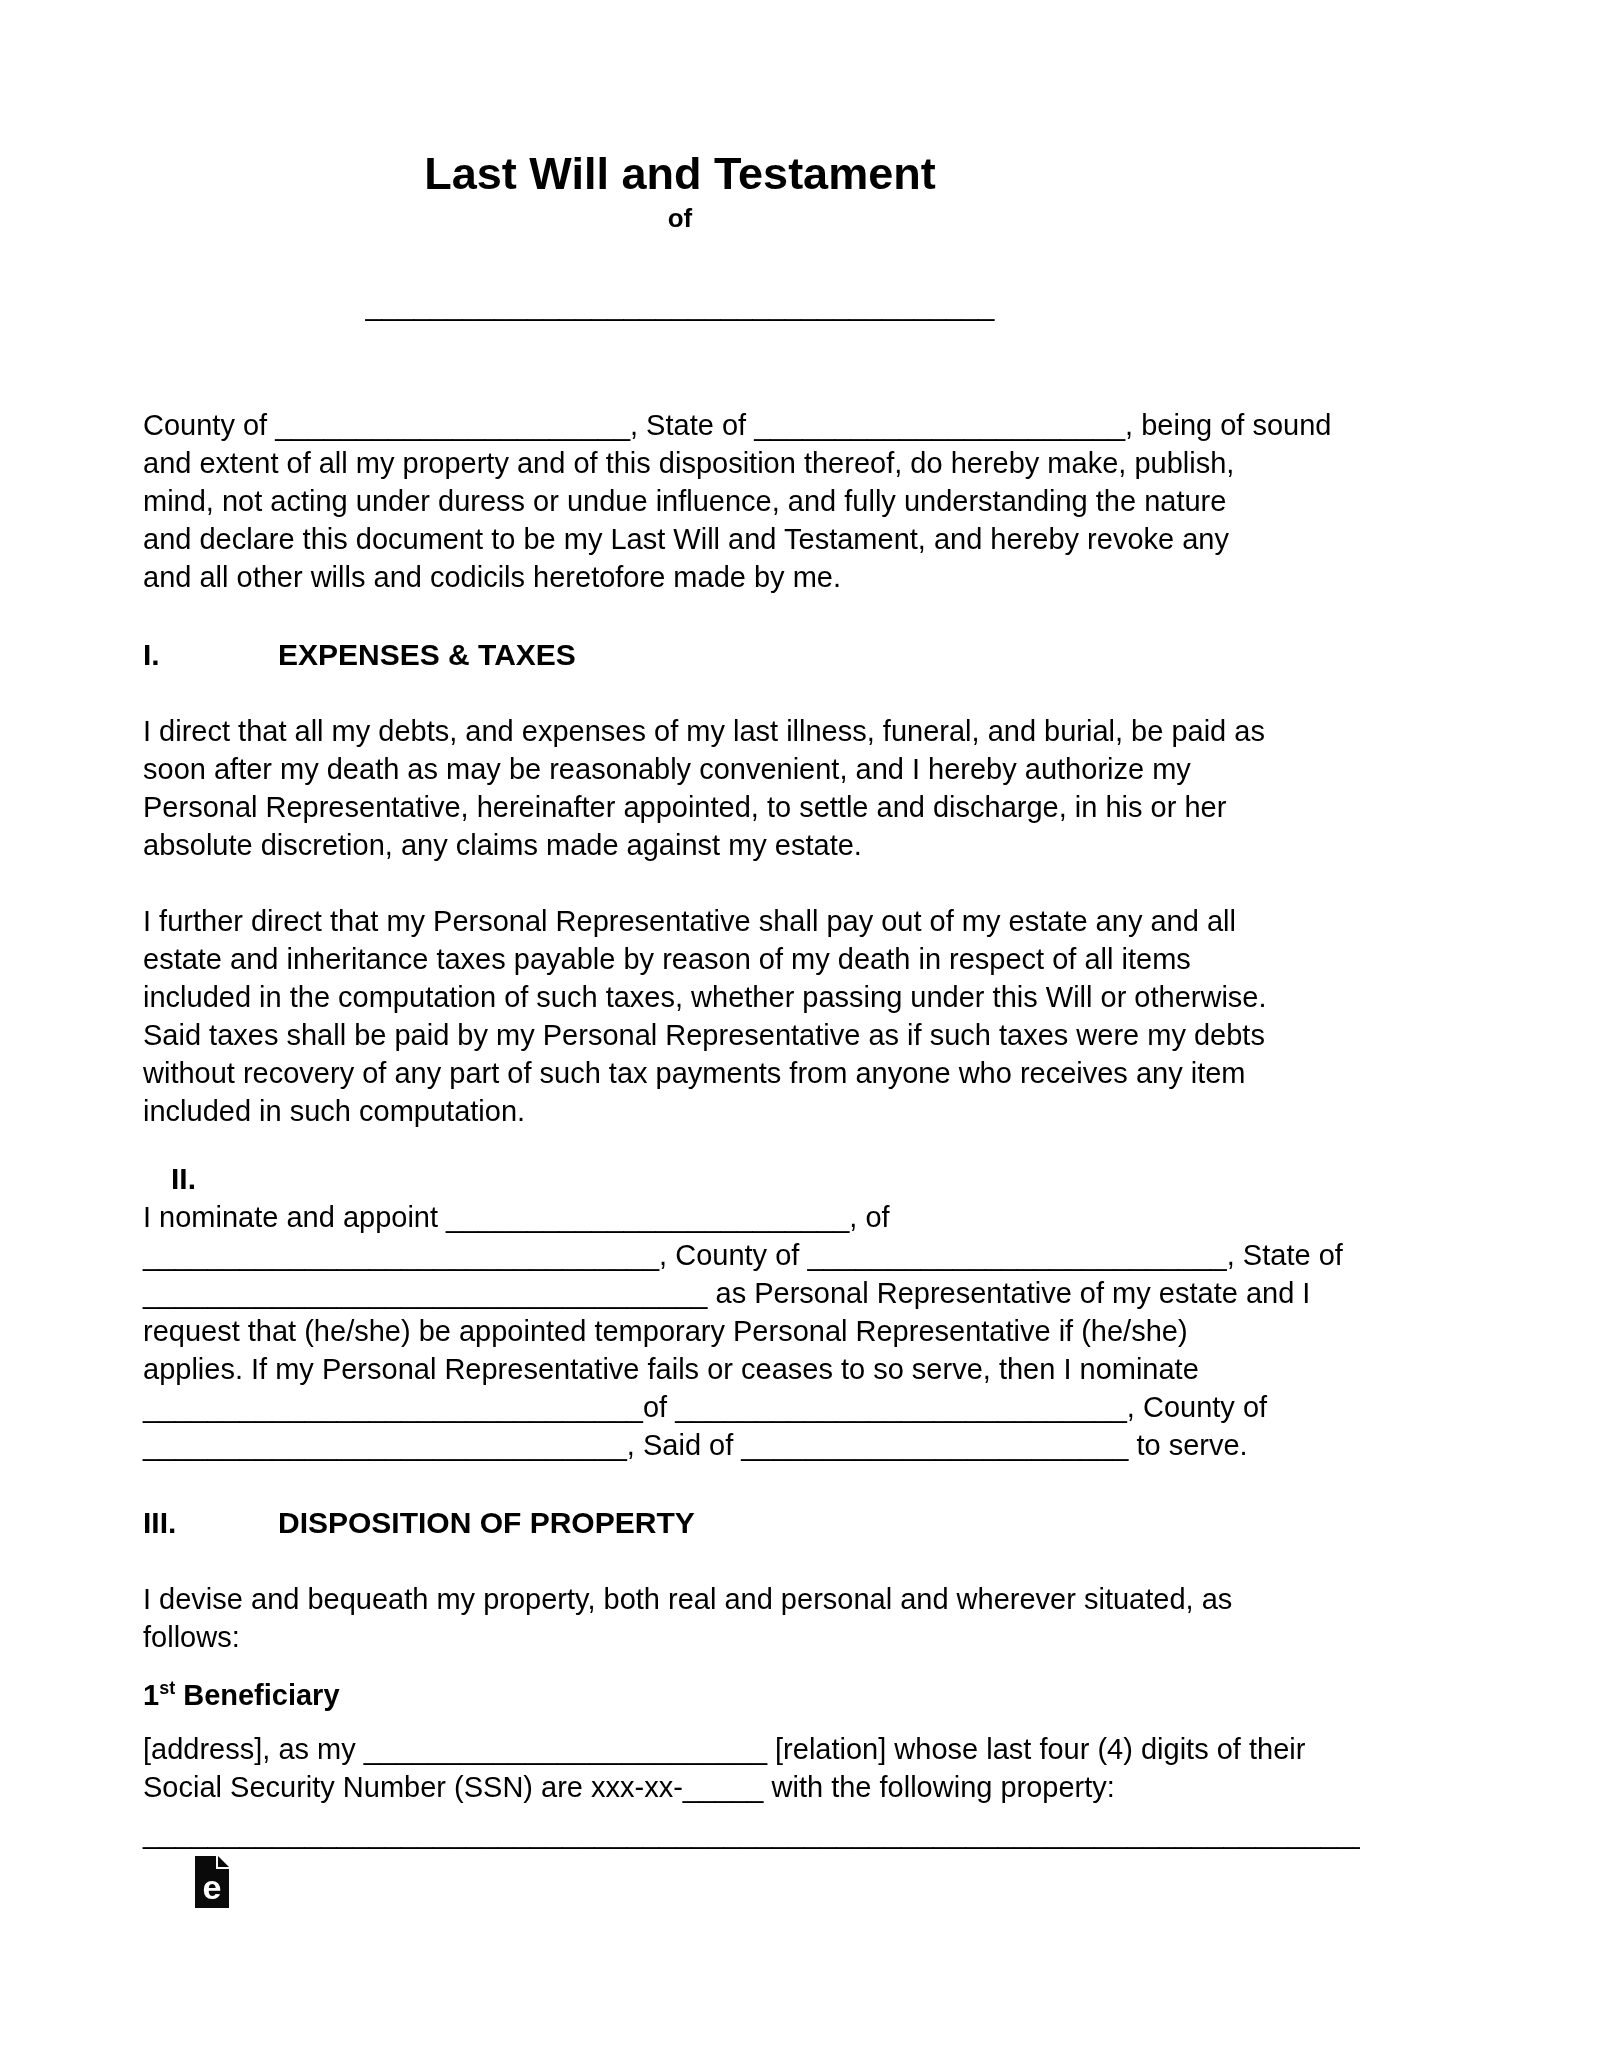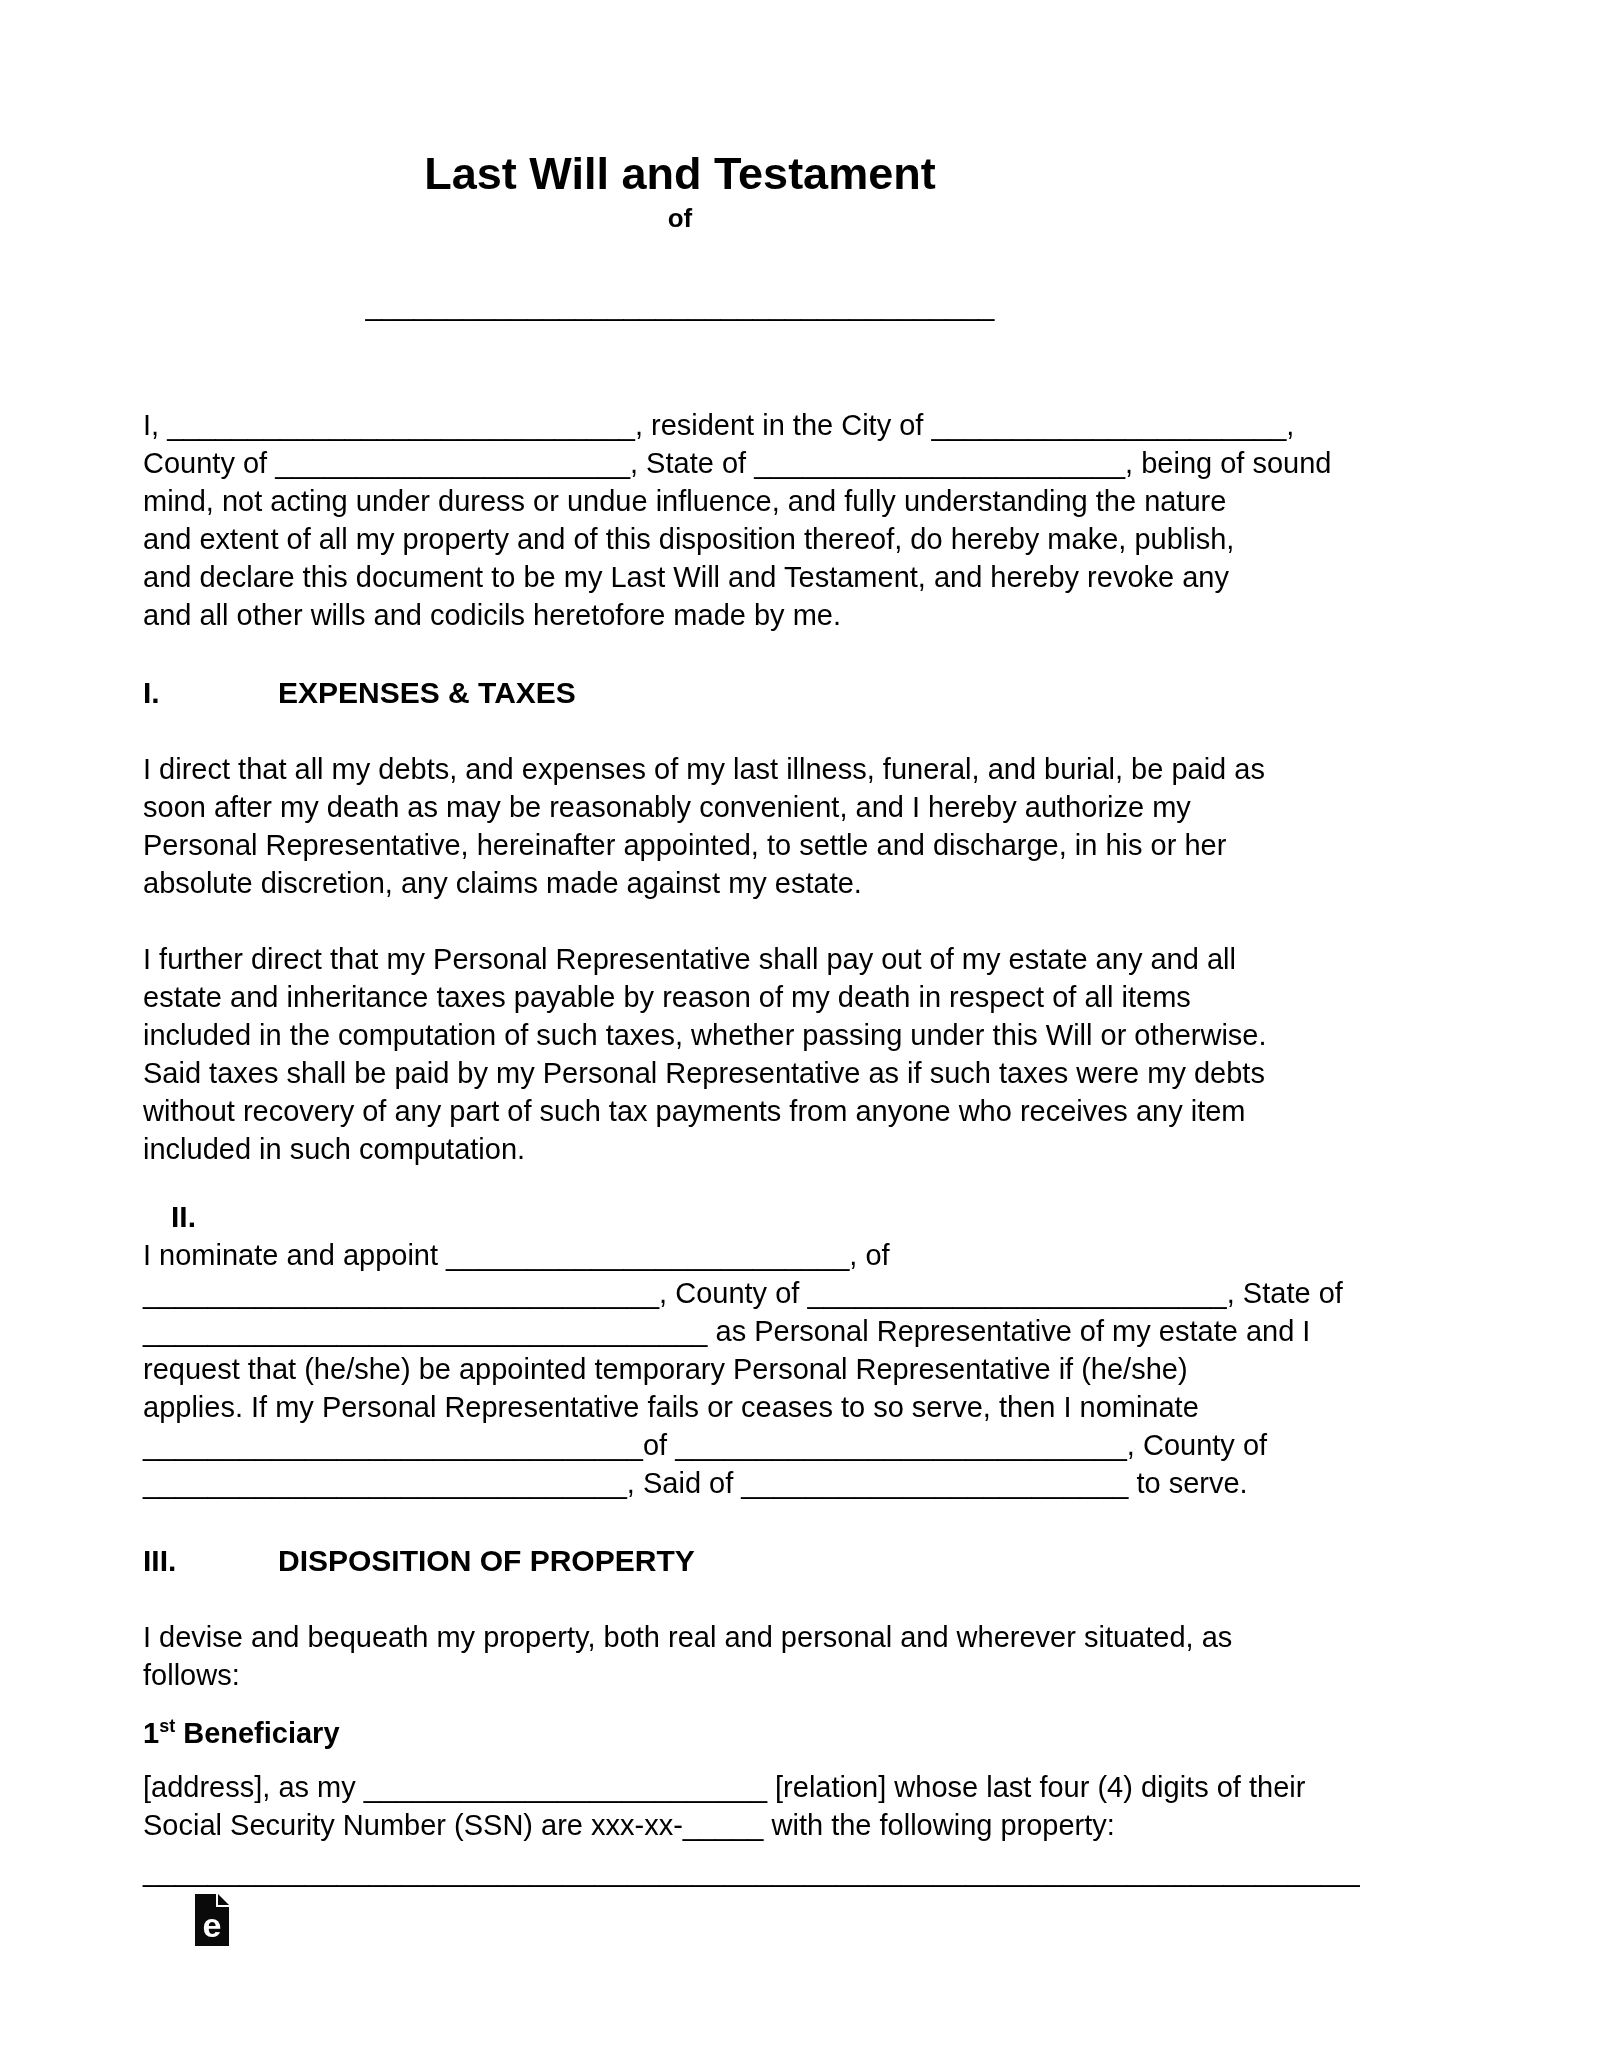--- a/index.html
+++ b/index.html
@@ -54,24 +54,23 @@
 <body>
 
 <div class="page">
 
   <div class="title">Last Will and Testament</div>
   <div class="subtitle">of</div>
 
   <div class="name-line">_______________________________________</div>
 
   <div class="para intro">
-    <div class="line">I, _____________________________, resident in the City of ______________________,</div>
     <div class="line">County of ______________________, State of _______________________, being of sound</div>
+    <div class="line">and extent of all my property and of this disposition thereof, do hereby make, publish,</div>
     <div class="line">mind, not acting under duress or undue influence, and fully understanding the nature</div>
-    <div class="line">and extent of all my property and of this disposition thereof, do hereby make, publish,</div>
     <div class="line">and declare this document to be my Last Will and Testament, and hereby revoke any</div>
     <div class="line">and all other wills and codicils heretofore made by me.</div>
   </div>
 
   <div class="sec-heading mt-heading">
     <span class="num">I.</span>
     <span>EXPENSES &amp; TAXES</span>
   </div>
 
   <div class="para mt-para">

